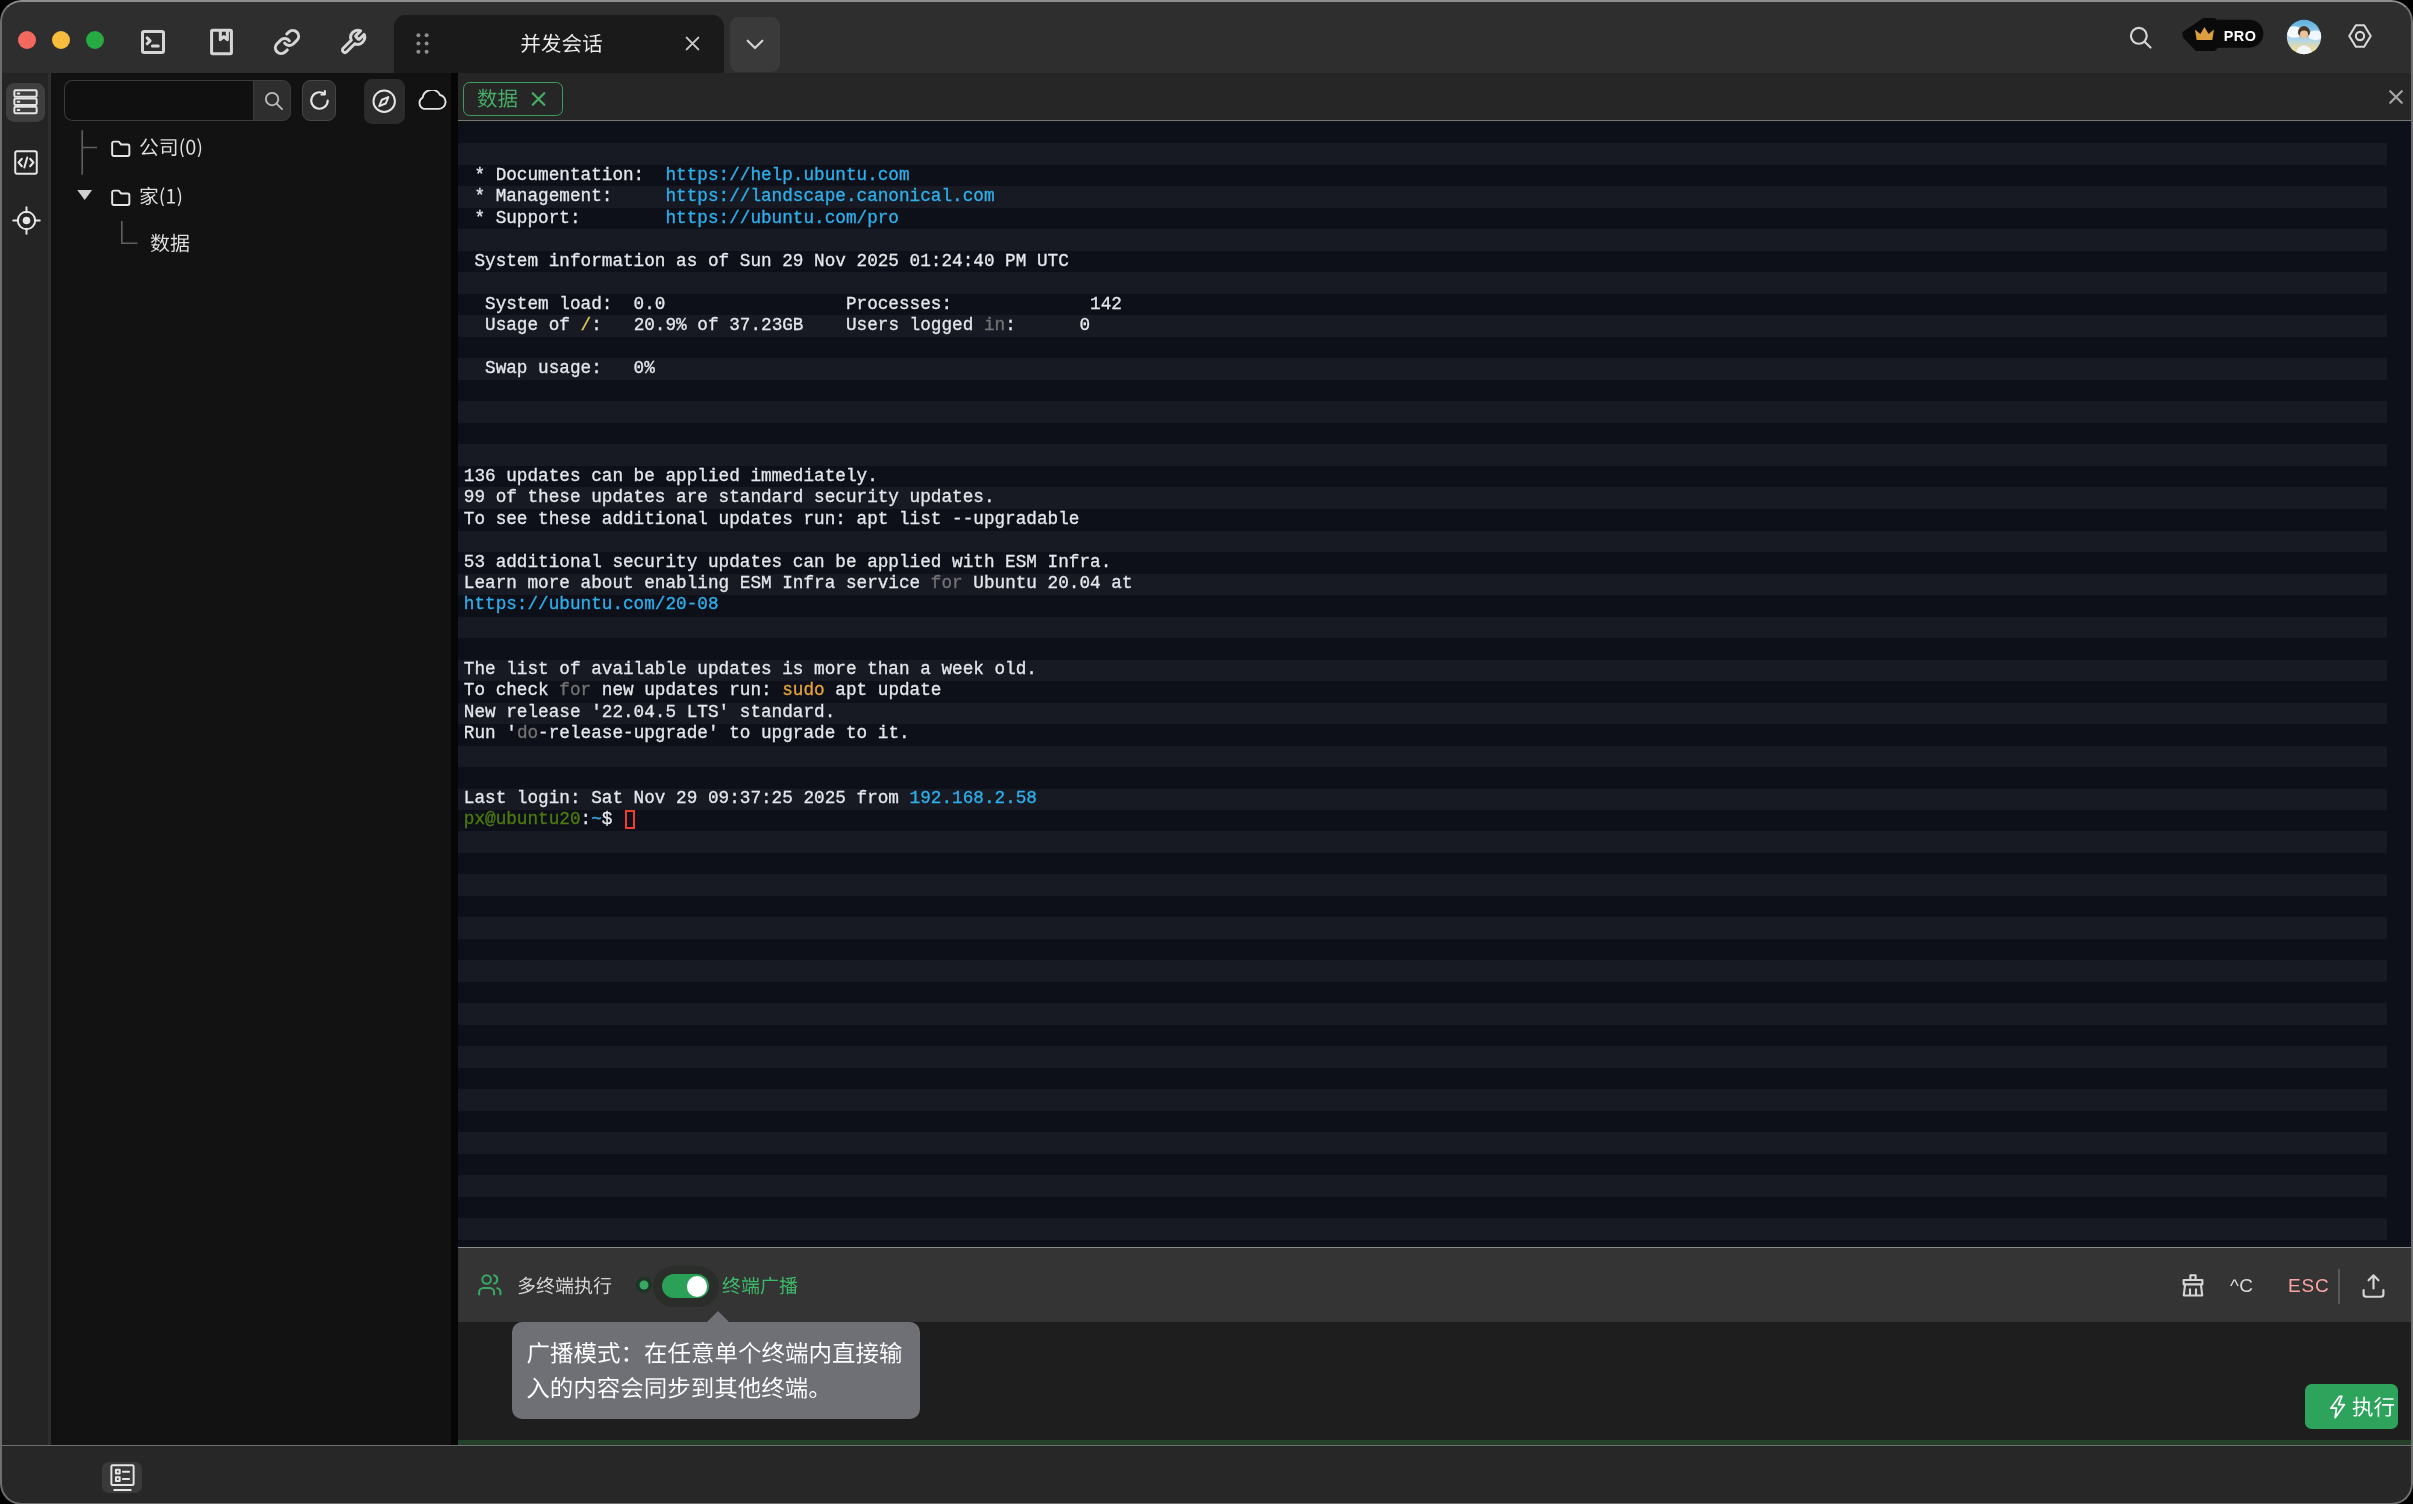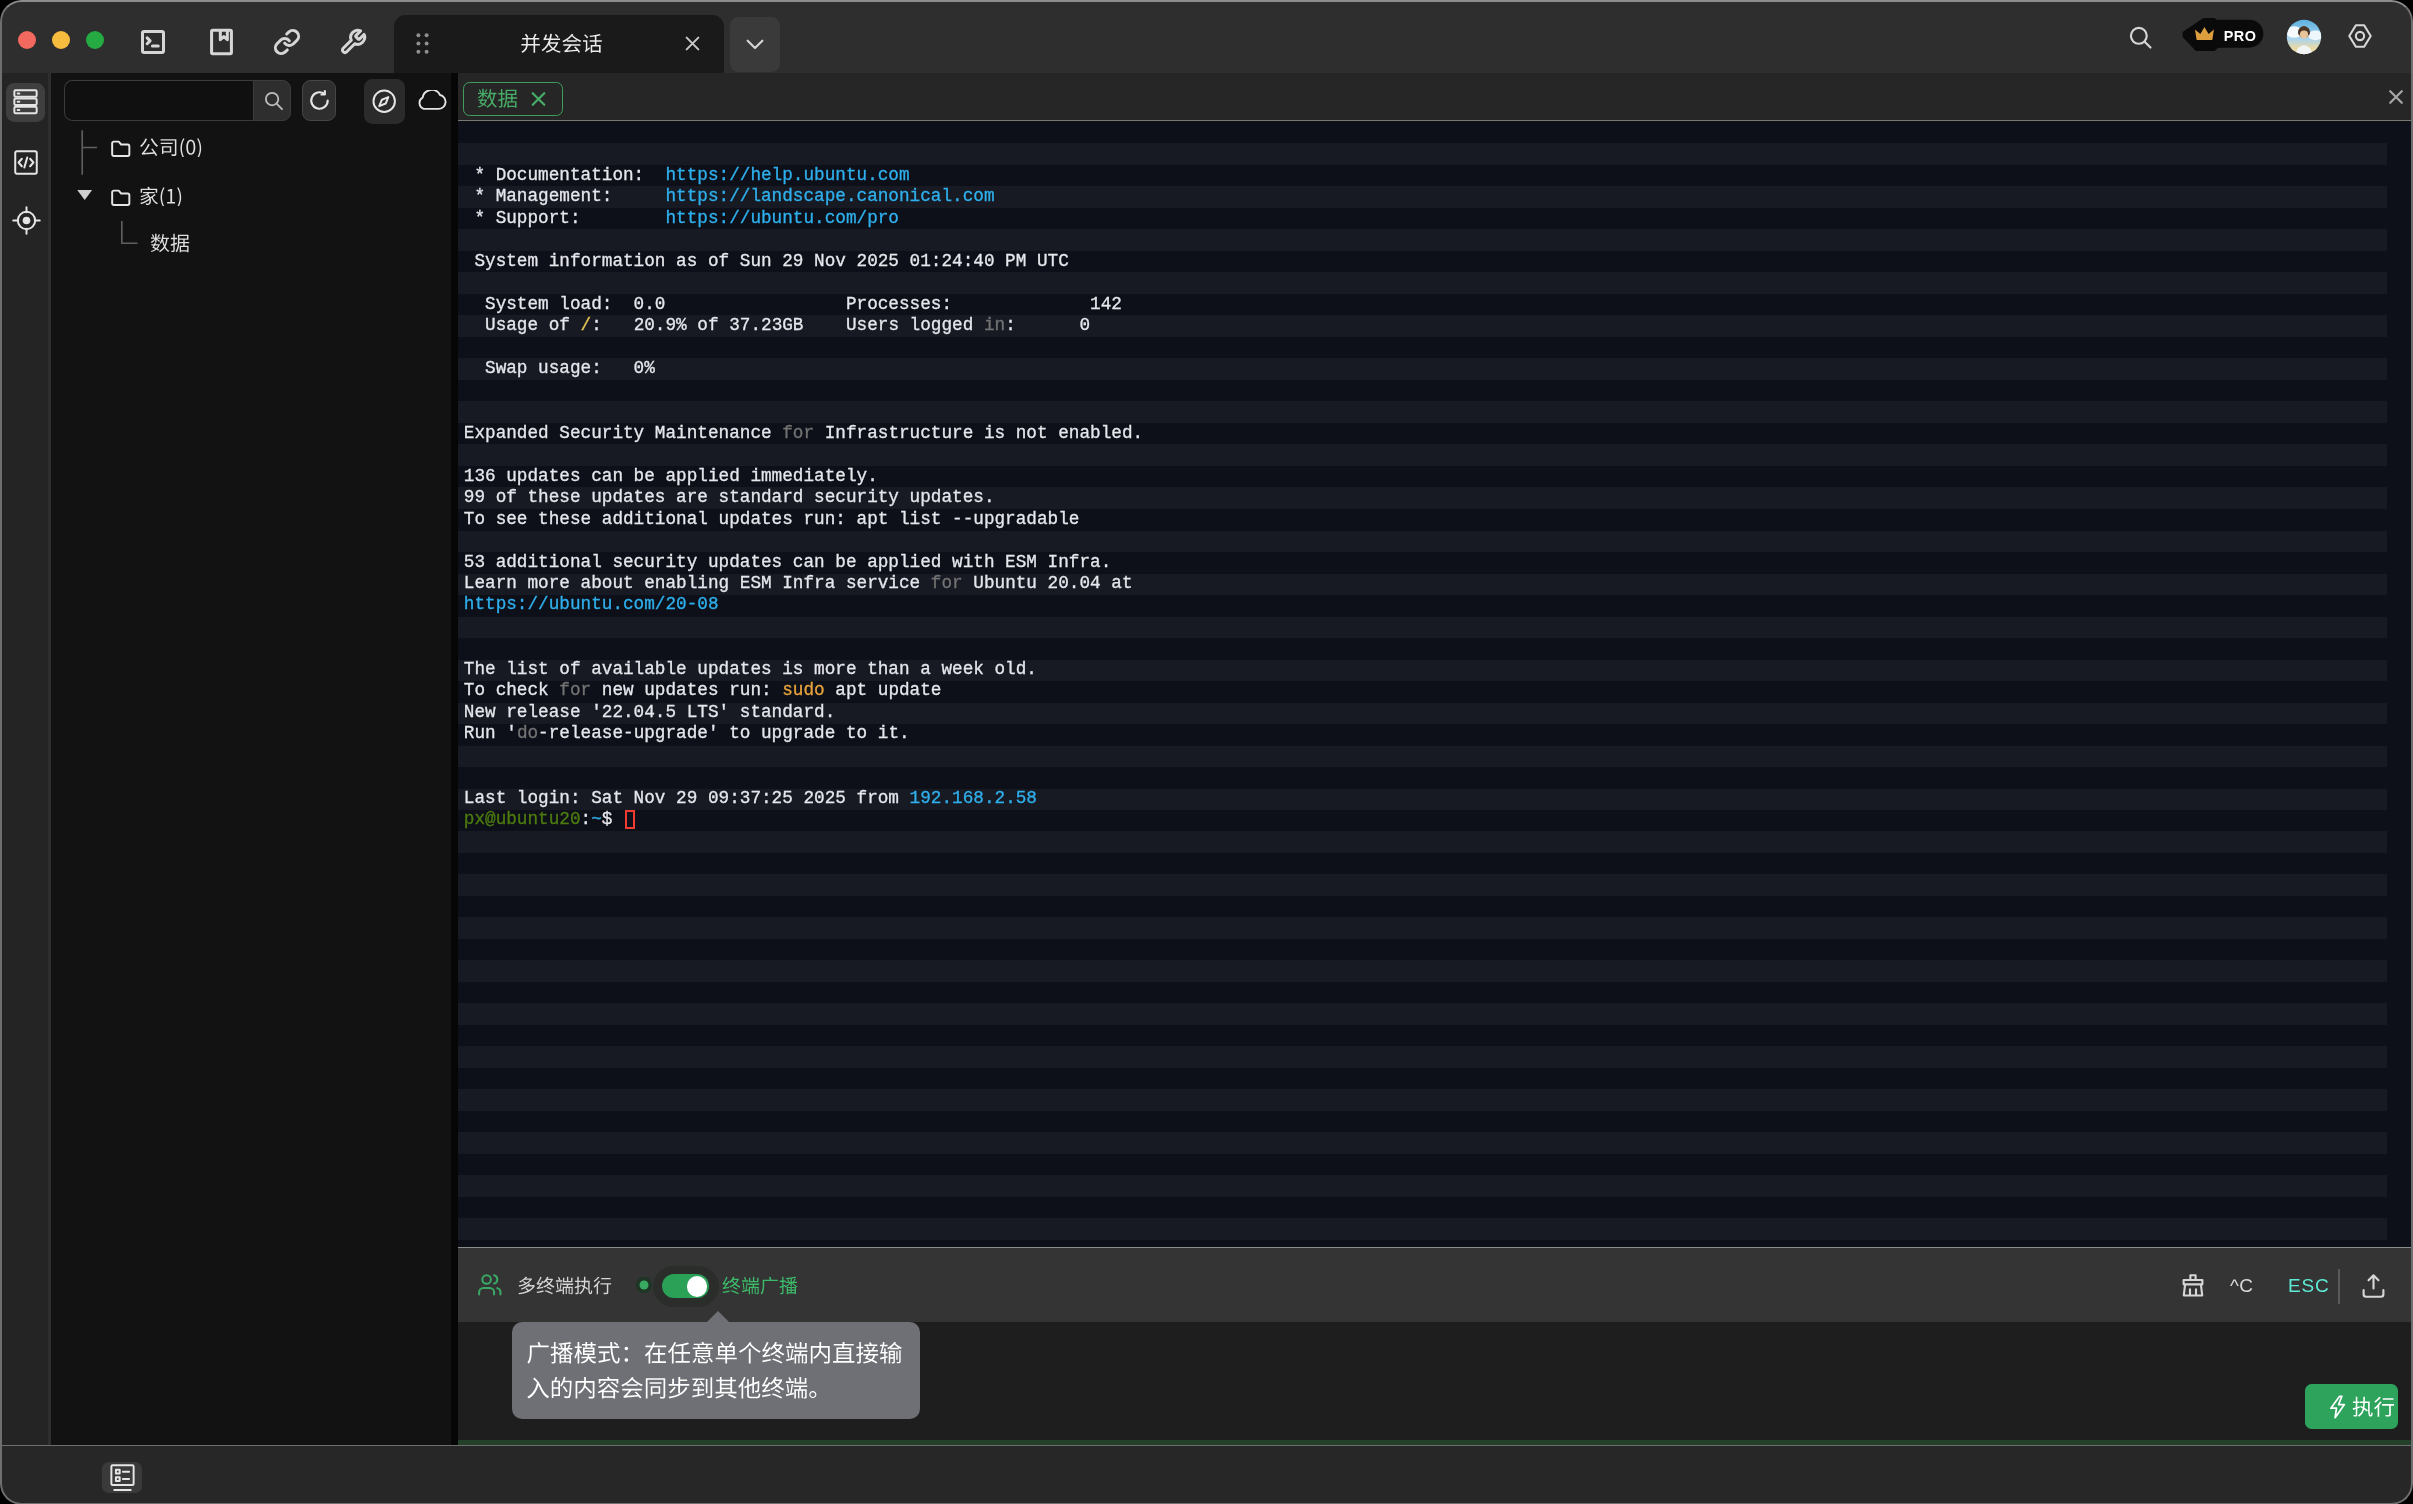--- a/index.html
+++ b/index.html
@@ -188,21 +188,20 @@
     </svg>
 <div class="abs term">
       <div class="stripes"></div>
 <div class="tl" style="top:43px"> * Documentation:  <span class="b">https://help.ubuntu.com</span></div>
 <div class="tl" style="top:64px"> * Management:     <span class="b">https://landscape.canonical.com</span></div>
 <div class="tl" style="top:86px"> * Support:        <span class="b">https://ubuntu.com/pro</span></div>
 <div class="tl" style="top:129px"> System information as of Sun 29 Nov 2025 01:24:40 PM UTC</div>
 <div class="tl" style="top:172px">  System load:  0.0                 Processes:             142</div>
 <div class="tl" style="top:193px">  Usage of <span class="y">/</span>:   20.9% of 37.23GB    Users logged <span class="p">in</span>:      0</div>
 <div class="tl" style="top:236px">  Swap usage:   0%</div>
-<div class="tl" style="top:301px">Expanded Security Maintenance <span class="p">for</span> Infrastructure is not enabled.</div>
 <div class="tl" style="top:344px">136 updates can be applied immediately.</div>
 <div class="tl" style="top:365px">99 of these updates are standard security updates.</div>
 <div class="tl" style="top:387px">To see these additional updates run: apt list --upgradable</div>
 <div class="tl" style="top:430px">53 additional security updates can be applied with ESM Infra.</div>
 <div class="tl" style="top:451px">Learn more about enabling ESM Infra service <span class="p">for</span> Ubuntu 20.04 at</div>
 <div class="tl" style="top:472px"><span class="b">https://ubuntu.com/20-08</span></div>
 <div class="tl" style="top:537px">The list of available updates is more than a week old.</div>
 <div class="tl" style="top:558px">To check <span class="p">for</span> new updates run: <span class="o">sudo</span> apt update</div>
 <div class="tl" style="top:580px">New release '22.04.5 LTS' standard.</div>
 <div class="tl" style="top:601px">Run '<span class="p">do</span>-release-upgrade' to upgrade to it.</div>
@@ -231,21 +230,21 @@
         <div class="knob"></div>
       </div>
 <svg style="position:absolute;left:264px;top:28px" width="76" height="19" viewBox="0 0 4000 1000">
         <path fill="#3dba69" d="M35 827 48 900C145 880 275 854 399 827L393 761C262 786 126 813 35 827ZM565 616C637 644 727 693 774 729L819 676C771 641 682 595 609 567ZM454 801C591 838 757 906 847 959L891 899C799 849 633 782 499 747ZM583 40C546 129 475 239 372 322L390 292L327 254C308 291 286 328 263 363L134 375C194 288 253 177 299 68L227 39C185 159 112 289 89 322C68 356 50 380 31 384C40 403 52 440 56 456C71 449 95 443 219 429C175 493 135 543 117 562C85 599 61 623 39 627C48 646 59 681 63 696C85 684 119 677 379 636C377 621 376 592 376 572L165 602C237 521 308 424 370 325C387 335 411 358 423 374C462 342 496 307 526 271C556 319 592 365 632 407C556 469 469 517 380 549C396 563 419 593 428 611C516 575 604 523 682 457C756 523 840 577 927 612C938 593 960 564 977 549C891 519 807 470 735 409C803 341 861 261 900 169L853 141L840 144H614C632 113 648 83 661 53ZM572 211H799C769 266 729 317 683 362C637 317 598 267 569 216Z M1050 228V298H1387V228ZM1082 356C1104 469 1122 616 1126 715L1186 704C1182 605 1163 460 1140 346ZM1150 70C1175 116 1204 179 1216 219L1283 196C1270 156 1241 96 1214 50ZM1407 560V959H1475V625H1563V950H1623V625H1715V948H1775V625H1868V890C1868 899 1865 902 1856 902C1848 903 1823 903 1795 902C1803 919 1813 944 1816 962C1861 962 1888 961 1909 950C1930 940 1934 923 1934 891V560H1676L1704 469H1957V401H1376V469H1620C1615 499 1608 532 1602 560ZM1419 90V328H1922V90H1850V262H1699V42H1627V262H1489V90ZM1290 337C1278 458 1254 634 1230 743C1160 760 1094 775 1044 785L1061 860C1155 836 1276 805 1394 775L1385 705L1289 729C1313 622 1338 468 1355 349Z M2469 55C2486 97 2507 152 2517 192H2143V479C2143 614 2133 790 2039 916C2056 926 2088 955 2100 970C2205 834 2222 627 2222 479V265H2942V192H2565L2601 183C2590 145 2567 85 2546 39Z M3809 146C3793 191 3761 256 3735 301H3677V137C3762 128 3842 116 3905 102L3862 46C3744 74 3533 94 3359 103C3366 118 3375 143 3377 159C3450 156 3530 151 3608 144V301H3348V364H3547C3488 441 3392 512 3302 547C3318 561 3339 586 3350 603C3368 595 3387 585 3405 574V959H3472V915H3825V953H3895V574L3928 592C3940 574 3961 549 3976 536C3893 502 3801 434 3742 364H3947V301H3802C3826 261 3852 211 3875 166ZM3424 183C3444 220 3469 270 3480 301L3543 278C3531 249 3505 201 3484 164ZM3608 387V551H3677V380C3731 454 3814 527 3893 573H3406C3482 527 3557 459 3608 387ZM3608 630V715H3472V630ZM3673 630H3825V715H3673ZM3608 771V858H3472V771ZM3673 771H3825V858H3673ZM3167 41V242H3042V312H3167V518L3028 566L3044 639L3167 593V873C3167 887 3162 891 3150 891C3138 892 3099 892 3056 890C3065 911 3075 942 3077 960C3141 961 3179 958 3203 946C3228 935 3237 914 3237 873V567L3343 526L3330 458L3237 492V312H3345V242H3237V41Z"></path>
       </svg>
 <svg class="abs" style="left:1724px;top:25.6px" width="22" height="23" viewBox="0 0 27 28">
 <path d="M10.3 7 V1.5 h6.4 V7 M2 7.2 H25 V12.6 H2 Z M3.8 12.6 L2.2 26.2 H24.8 L23.2 12.6 M9.8 18.6 V26 M17.2 18.6 V26" class="ic" stroke-width="2.2"></path>
       </svg>
 </div>
 <div class="txt abs" style="left:2230px;top:1275px;font-size:19px;letter-spacing:0.4px;color:#d8d8d8">^C</div>
-<div class="txt abs" style="left:2288px;top:1275px;font-size:19px;letter-spacing:0.8px;color:#5eead4">ESC</div>
+<div class="txt abs" style="left:2288px;top:1275px;font-size:19px;letter-spacing:0.8px;color:#fca5a5">ESC</div>
 <div class="abs" style="left:2338px;top:1269px;width:1.7px;height:35px;background:#5a5a5a"></div>
 <svg class="abs" style="left:2361px;top:1272px" width="25" height="26.4" viewBox="0 0 30 32">
 <path d="M15 20 V4 M9 10 l6 -6 6 6" class="ic" stroke-width="2.6"></path>
 <path d="M3 22 v5 a3 3 0 0 0 3 3 h18 a3 3 0 0 0 3 -3 v-5" class="ic" stroke-width="2.6"></path>
     </svg>
 <div class="abs inparea"></div>
 <div class="abs gline"></div>
 <div class="abs tip"></div>
     <div class="abs tiparrow"></div>
 <svg style="position:absolute;left:526px;top:1341px" width="377" height="23.5" viewBox="0 0 16000 1000">

